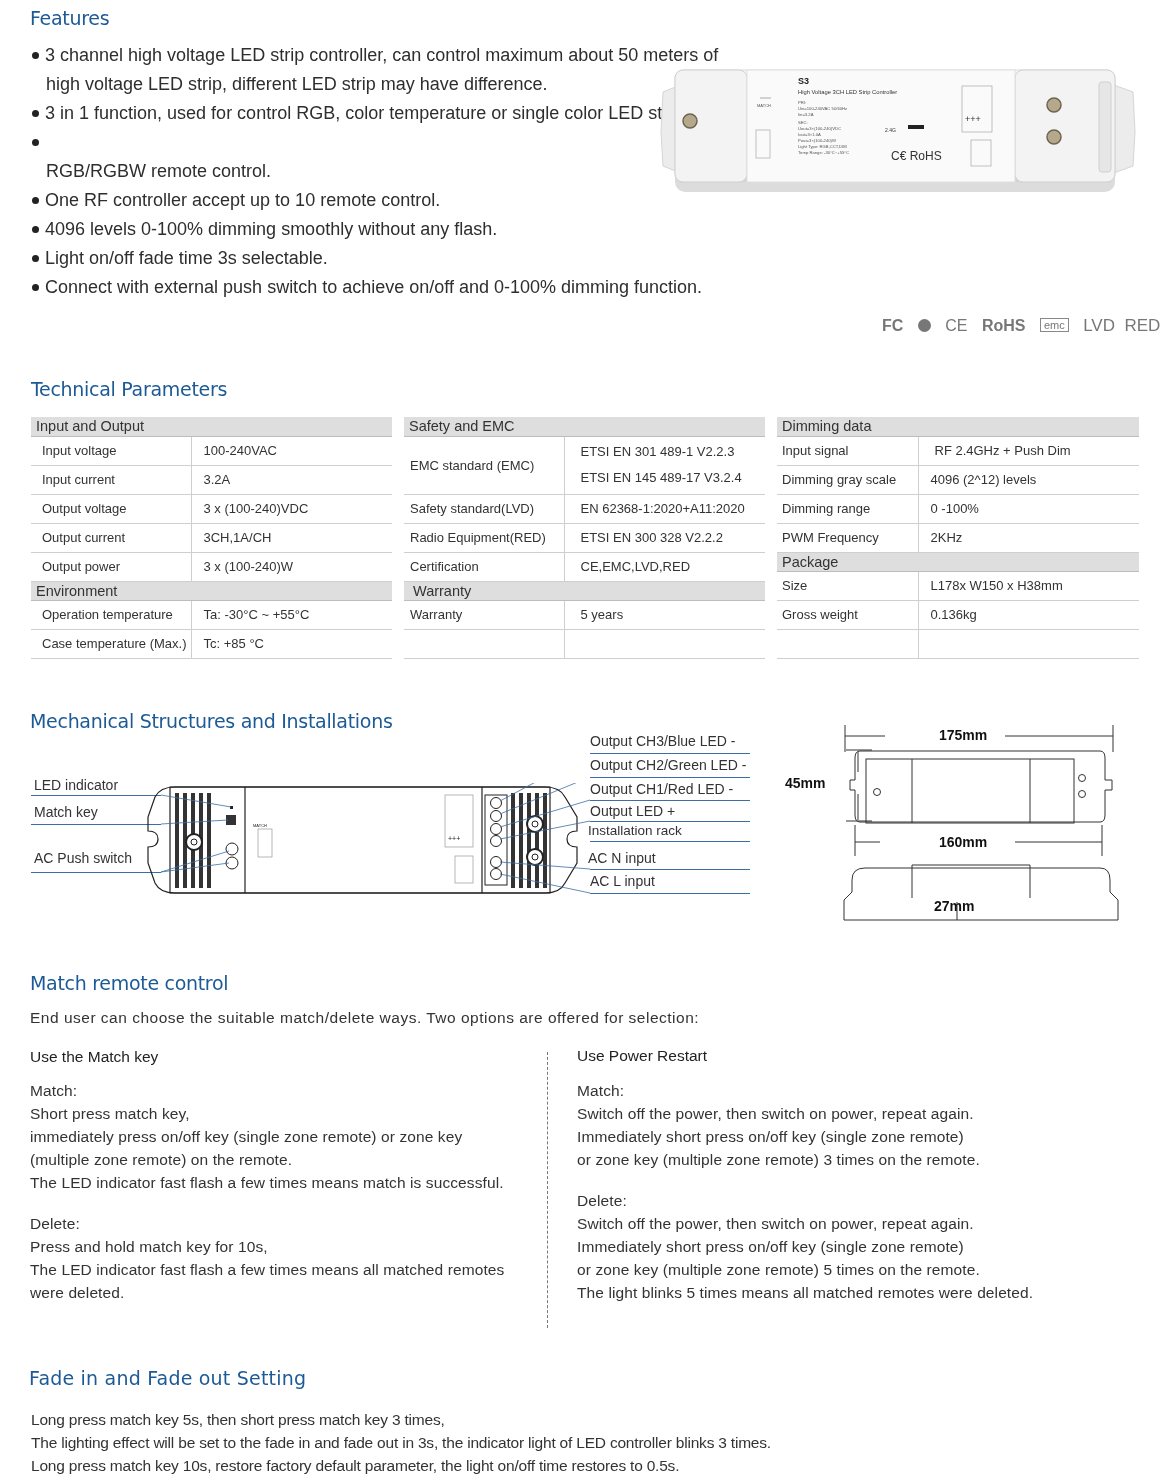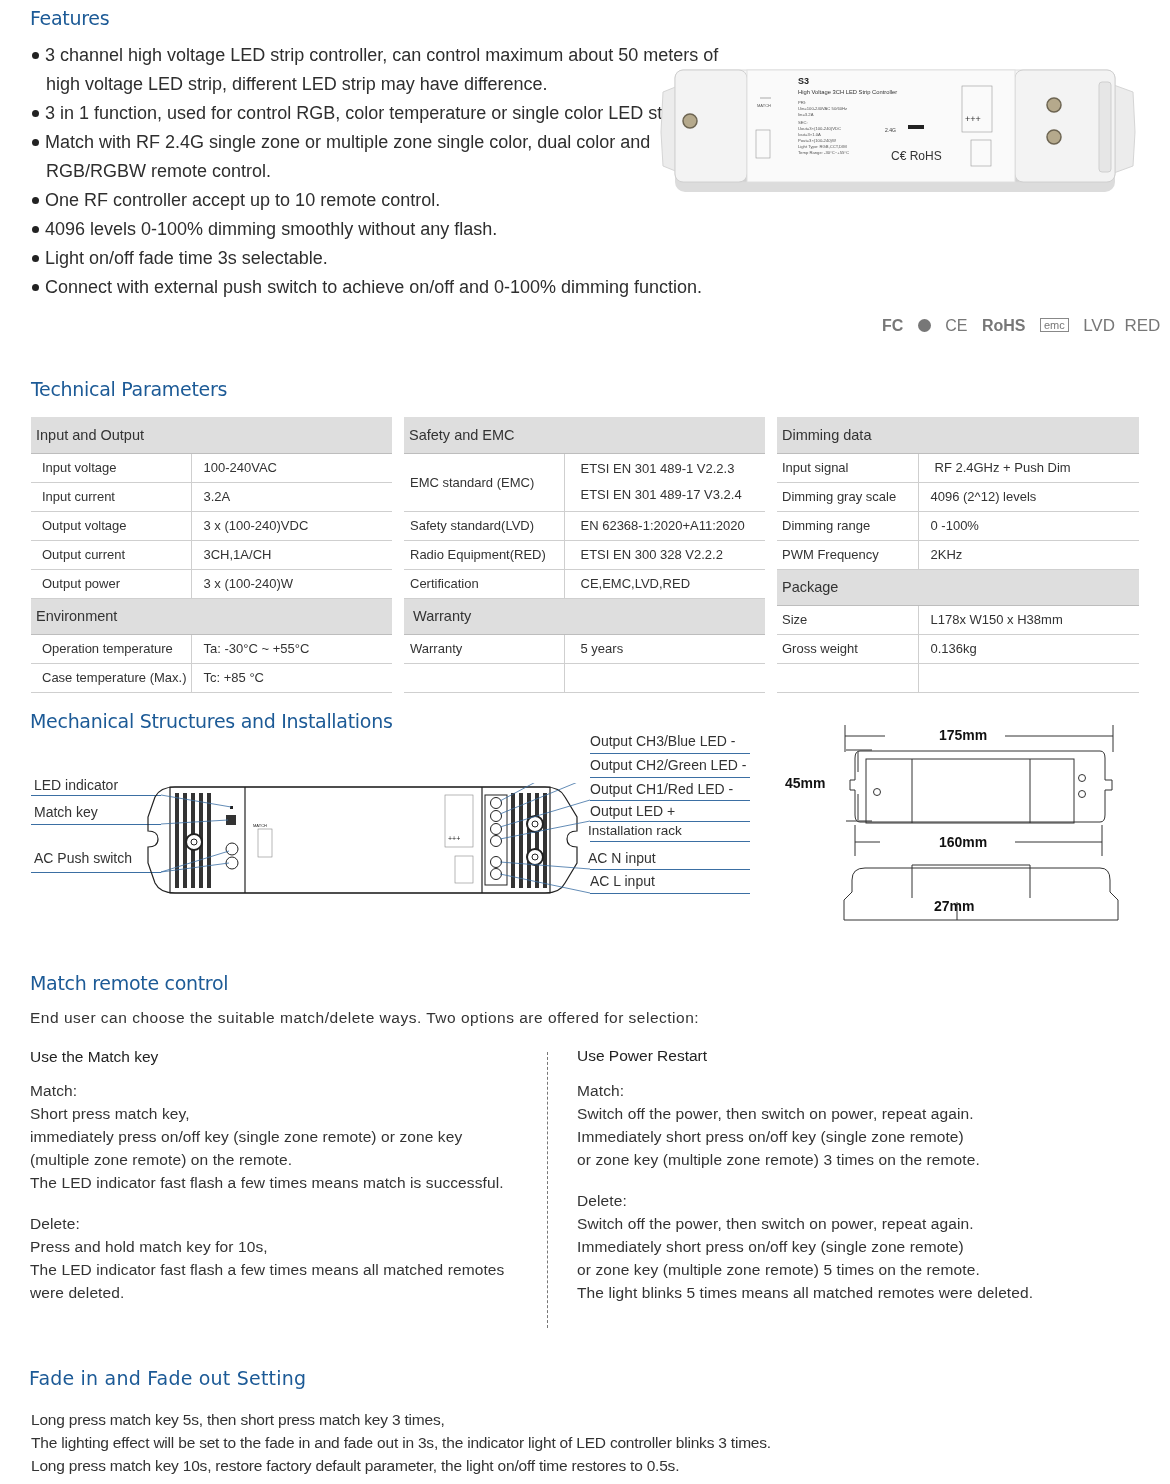--- a/index.html
+++ b/index.html
@@ -8,21 +8,21 @@
   .abs { position: absolute; }
   .h2 { font-family: "DejaVu Sans", sans-serif; color: #1c5a96; font-size: 19px; letter-spacing: -0.3px; white-space: nowrap; }
   .feat { font-size: 18px; color: #2e2e2e; line-height: 29px; white-space: nowrap; }
   .feat .bul { display: inline-block; width: 7px; height: 7px; border-radius: 50%; background: #222; margin-right: 6px; vertical-align: 2px; }
   .feat .cont { padding-left: 14px; }
 
   
   table.spec { position: absolute; border-collapse: collapse; font-size: 13px; color: #333; }
   table.spec td { border-bottom: 1px solid #cfcfcf; padding: 0 0 0 8px; height: 29px; vertical-align: middle; white-space: nowrap; }
   table.spec td.val { border-left: 1px solid #cfcfcf; padding-left: 12px; }
-  table.spec tr.head td { background: #dedede; font-size: 14.5px; color: #333; height: 36px; padding-left: 5px; border-bottom: 1px solid #bdbdbd; }
+  table.spec tr.head td { background: #dedede; font-size: 14.5px; color: #333; height: 19px; padding-left: 5px; border-bottom: 1px solid #bdbdbd; }
   table.spec td.two div { line-height: 26px; }
 
   .certs { font-size: 16px; color: #777; font-weight: bold; white-space: nowrap; }
   .certs span { margin-left: 10px; }
   .certs .emc { font-weight: normal; font-size: 11px; border: 1px solid #888; padding: 0 3px; vertical-align: 2px; margin-top: 20px; }
   .certs .lvd { font-weight: normal; font-size: 17px; }
 
   .mech-label { font-size: 14px; color: #333; white-space: nowrap; }
   .line { position: absolute; height: 1px; background: #3b6fa3; }
   .dim { font-weight: bold; font-size: 14px; color: #111; white-space: nowrap; }
@@ -33,21 +33,21 @@
 </style>
 </head>
 <body>
 
 <div class="abs h2" style="left:30px;top:7px;">Features</div>
 
 <div class="abs feat" style="left:32px;top:41px;">
   <div><span class="bul"></span><span>3 channel high voltage LED strip controller, can control maximum about 50 meters of</span></div>
   <div class="cont">high voltage LED strip, different LED strip may have difference.</div>
   <div><span class="bul"></span><span>3 in 1 function, used for control RGB, color temperature or single color LED strip.</span></div>
-  <div><span class="bul"></span><span>Match with RF 2.4G single zone or multiple zone single color, dual color and</span></div>
+  <div><span class="bul"></span></div>
   <div class="cont">RGB/RGBW remote control.</div>
   <div><span class="bul"></span><span>One RF controller accept up to 10 remote control.</span></div>
   <div><span class="bul"></span><span>4096 levels 0-100% dimming smoothly without any flash.</span></div>
   <div><span class="bul"></span><span>Light on/off fade time 3s selectable.</span></div>
   <div><span class="bul"></span><span>Connect with external push switch to achieve on/off and 0-100% dimming function.</span></div>
 </div>
 
 <div class="abs" style="left:653px;top:62px;width:490px;height:135px;">
   <svg width="490" height="135" viewBox="0 0 490 135">
     <defs>
@@ -158,21 +158,21 @@
       <col>
     </colgroup>
   <tbody>
       <tr class="head">
         <td colspan="2">Safety and EMC</td>
       </tr>
   <tr style="height:58px">
         <td style="height:58px;padding-left:6px">EMC standard (EMC)</td>
     <td class="val two" style="padding-left:16px">
           <div>ETSI EN 301 489-1 V2.2.3</div>
-          <div>ETSI EN 301 489-17 V3.2.4</div>
+          <div>ETSI EN 145 489-17 V3.2.4</div>
         </td>
       </tr>
   <tr>
         <td style="padding-left:6px">Safety standard(LVD)</td>
         <td class="val" style="padding-left:16px">EN 62368-1:2020+A11:2020</td>
       </tr>
   <tr>
         <td style="padding-left:6px">Radio Equipment(RED)</td>
         <td class="val" style="padding-left:16px">ETSI EN 300 328 V2.2.2</td>
       </tr>

